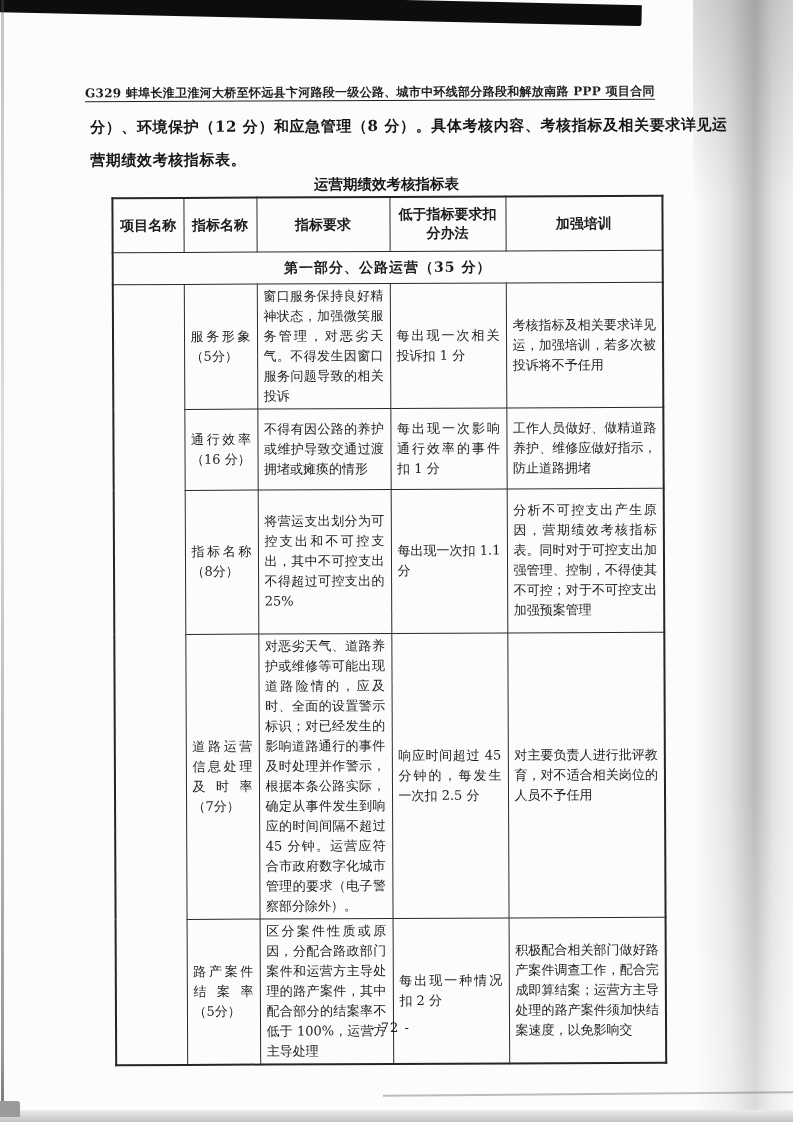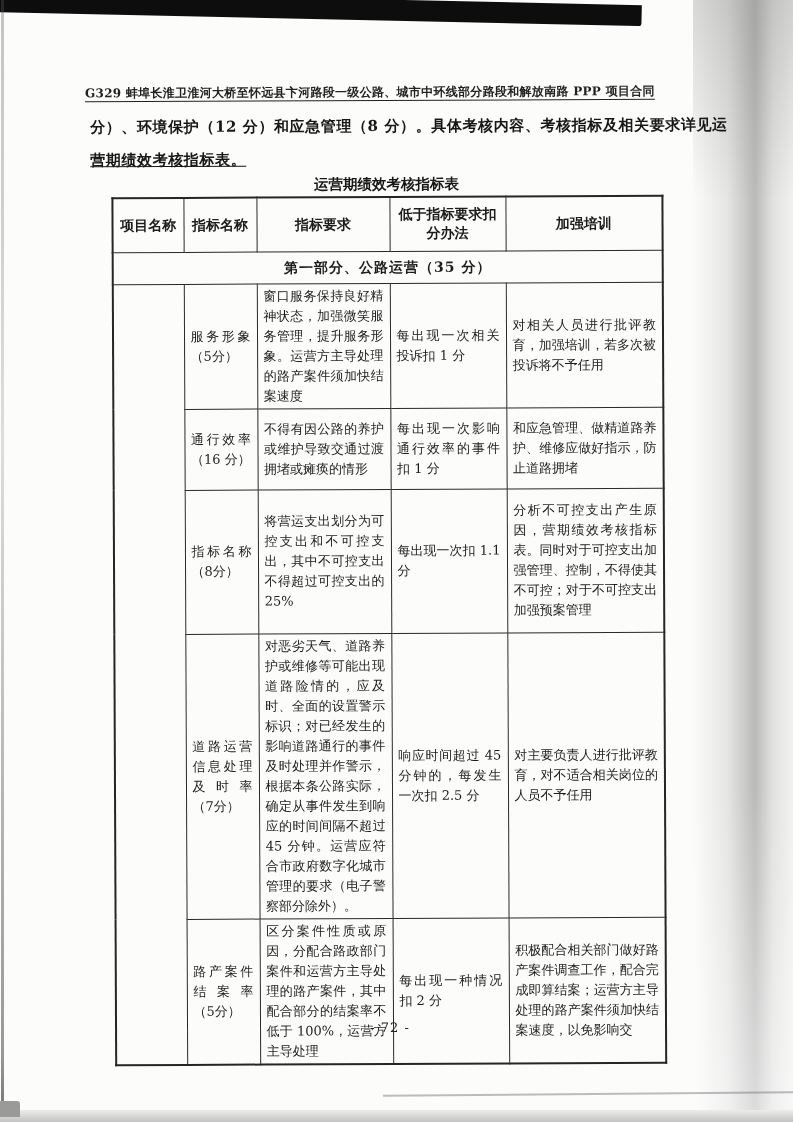--- a/index.html
+++ b/index.html
@@ -68,21 +68,21 @@
     text-decoration:underline;
     text-underline-offset:4px;
     color:#222;
   }
   .intro-line{
     position:absolute;left:92px;
     font-size:15px;font-weight:bold;letter-spacing:0.6px;
     white-space:nowrap;color:#171717;
   }
   .intro-line.l1{top:117px;}
-  .intro-line.l2{top:150px;text-decoration:underline;}
+  .intro-line.l2{top:150px;}
   .table-title{
     position:absolute;left:113px;top:175px;width:550px;
     text-align:center;font-size:14.5px;font-weight:bold;color:#171717;
   }
   table.assess{
     position:absolute;left:113px;top:196px;width:550px;
     border-collapse:collapse;table-layout:fixed;
     border:2.4px solid #262626;
   }
   table.assess th,table.assess td{
@@ -150,29 +150,29 @@
         <th>指标要求</th>
         <th>低于指标要求扣分办法</th>
         <th>加强培训</th>
       </tr>
       <tr class="sec">
         <td colspan="5">第一部分、公路运营（35 分）</td>
       </tr>
       <tr class="r1">
         <td rowspan="5"></td>
         <td class="ind">服务形象（5分）</td>
-        <td class="req">窗口服务保持良好精神状态，加强微笑服务管理，提升服务形象。运营方主导处理的路产案件须加快结案速度</td>
+        <td class="req">窗口服务保持良好精神状态，加强微笑服务管理，对恶劣天气。不得发生因窗口服务问题导致的相关投诉</td>
         <td class="ded">每出现一次相关投诉扣 1 分</td>
-        <td class="res">对相关人员进行批评教育，加强培训，若多次被投诉将不予任用</td>
+        <td class="res">考核指标及相关要求详见运，加强培训，若多次被投诉将不予任用</td>
       </tr>
       <tr class="r2">
         <td class="ind">通行效率（16 分）</td>
         <td class="req">不得有因公路的养护或维护导致交通过渡拥堵或瘫痪的情形</td>
         <td class="ded">每出现一次影响通行效率的事件扣 1 分</td>
-        <td class="res">和应急管理、做精道路养护、维修应做好指示，防止道路拥堵</td>
+        <td class="res">工作人员做好、做精道路养护、维修应做好指示，防止道路拥堵</td>
       </tr>
       <tr class="r3">
         <td class="ind">指标名称（8分）</td>
         <td class="req">将营运支出划分为可控支出和不可控支出，其中不可控支出不得超过可控支出的 25%</td>
         <td class="ded">每出现一次扣 1.1 分</td>
         <td class="res">分析不可控支出产生原因，营期绩效考核指标表。同时对于可控支出加强管理、控制，不得使其不可控；对于不可控支出加强预案管理</td>
       </tr>
       <tr class="r4">
         <td class="ind">道路运营信息处理及时率（7分）</td>
         <td class="req">对恶劣天气、道路养护或维修等可能出现道路险情的，应及时、全面的设置警示标识；对已经发生的影响道路通行的事件及时处理并作警示，根据本条公路实际，确定从事件发生到响应的时间间隔不超过 45 分钟。运营应符合市政府数字化城市管理的要求（电子警察部分除外）。</td>

